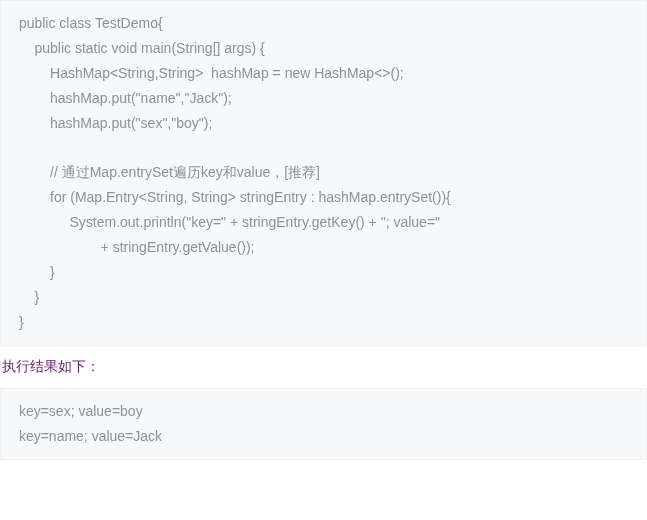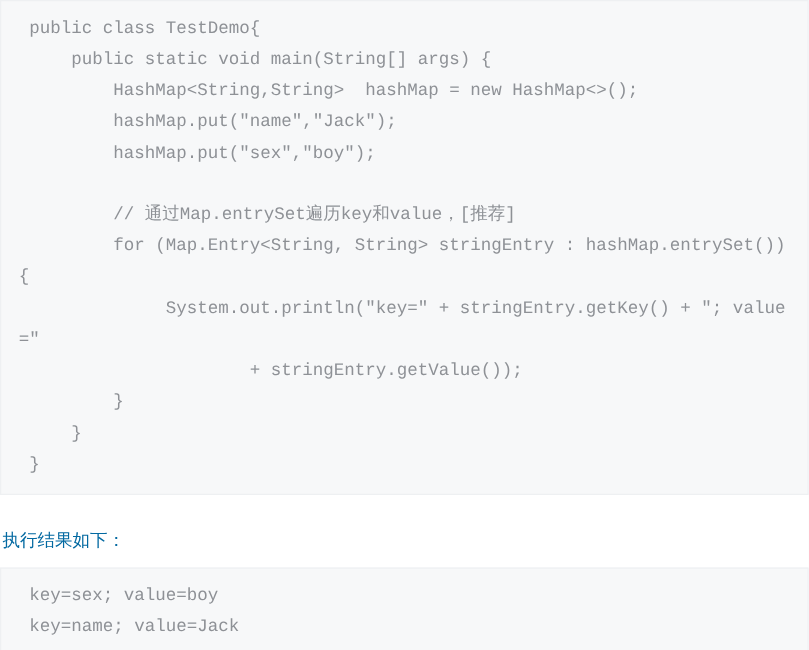--- a/index.html
+++ b/index.html
@@ -7,32 +7,32 @@
     padding: 0;
     font-family: -apple-system, BlinkMacSystemFont, "Segoe UI", "PingFang SC", "Microsoft YaHei", sans-serif;
     background: #ffffff;
     color: #333;
     width: 647px;
   }
   .code-block {
     background: #f7f8f9;
     border: 1px solid #eef0f2;
     padding: 10px 14px;
-    font-family: Liberation Mono, monospace;
+    font-family: Liberation Sans, sans-serif;
     font-size: 14px;
     line-height: 1.78;
     color: #8e9196;
     white-space: pre-wrap;
     word-break: break-all;
     margin: 0;
   }
   .result-heading {
     font-size: 14px;
-    color: #0369a1;
-    margin: 28px 0 12px 2px;
+    color: #701a75;
+    margin: 12px 0 12px 2px;
   }
 </style>
 </head>
 <body>
 
 <pre class="code-block"> public class TestDemo{
      public static void main(String[] args) {
          HashMap&lt;String,String&gt;  hashMap = new HashMap&lt;&gt;();
          hashMap.put("name","Jack");
          hashMap.put("sex","boy");

